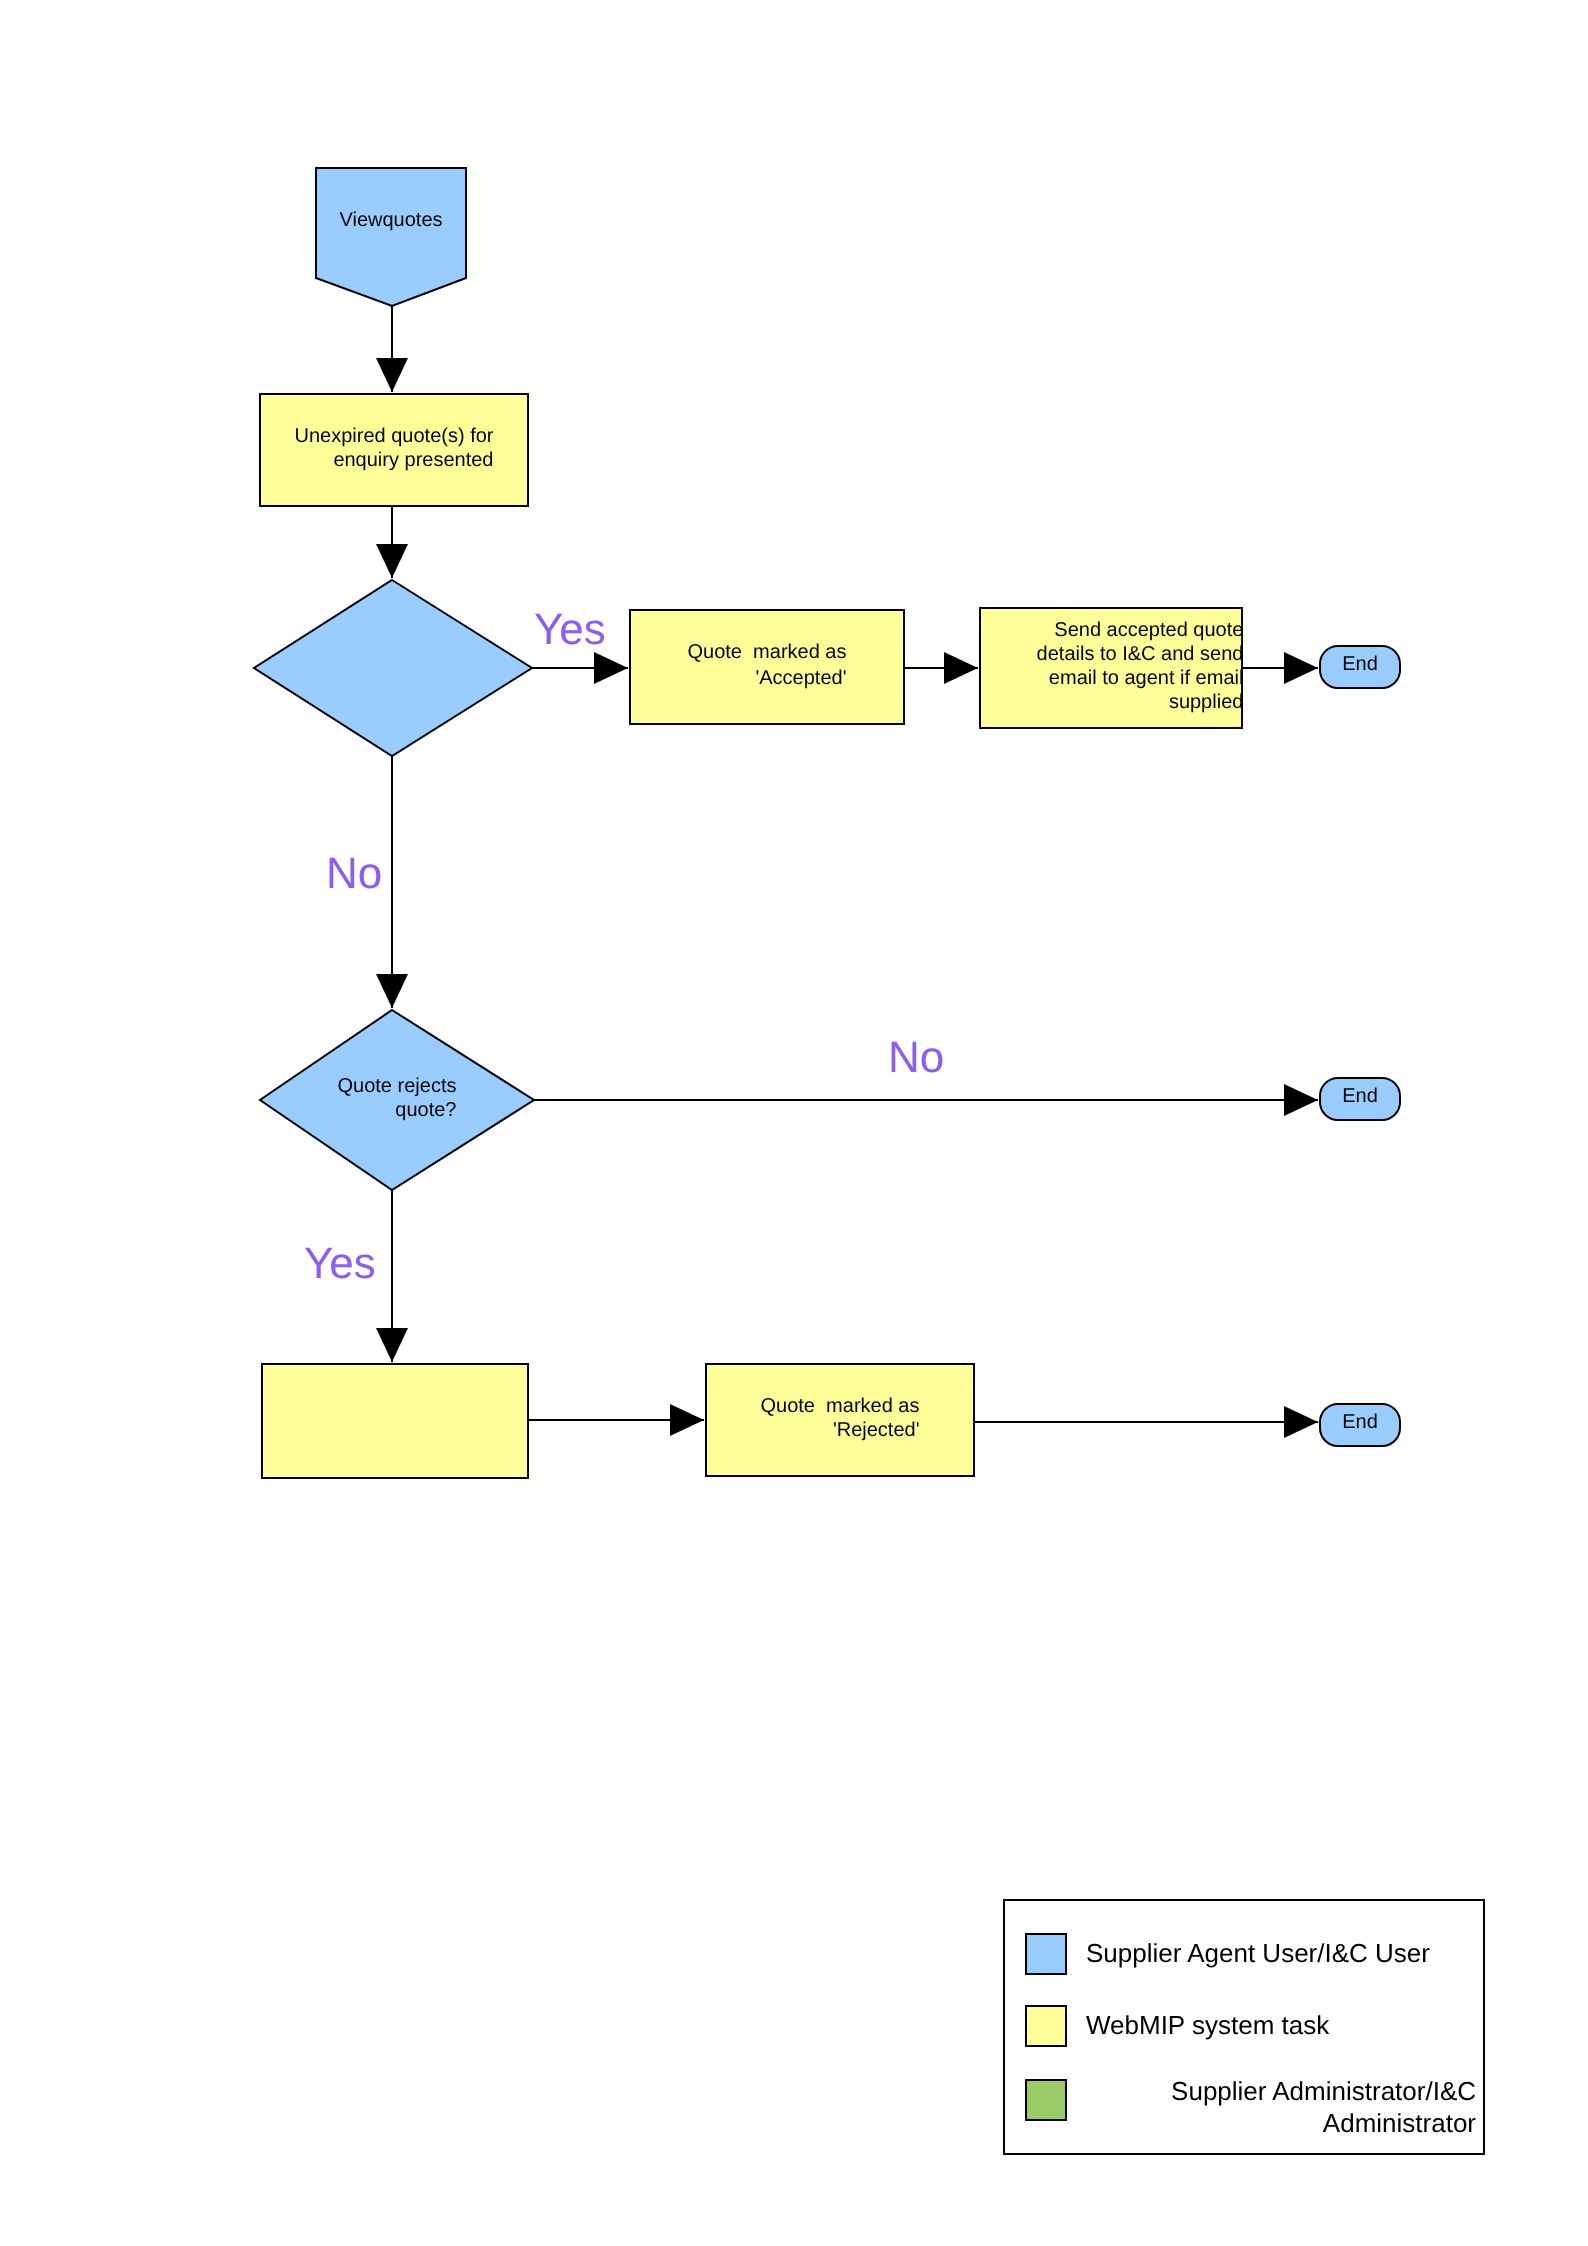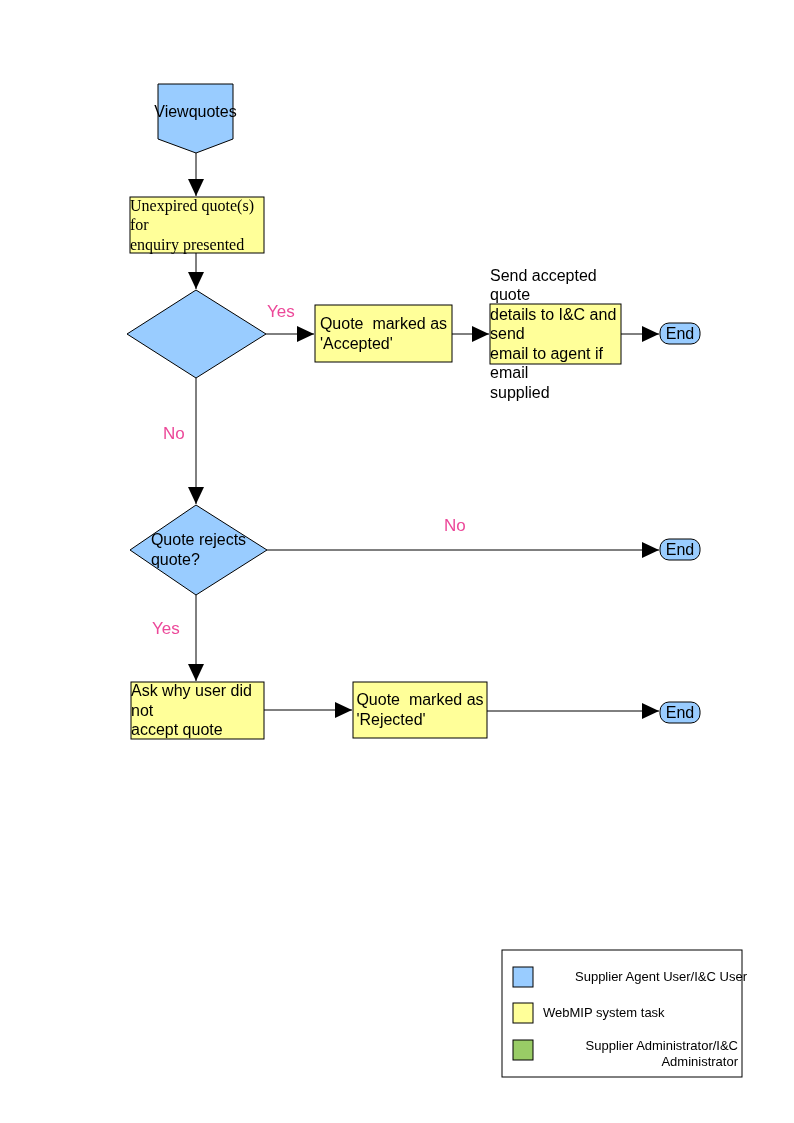--- a/index.html
+++ b/index.html
@@ -13,31 +13,31 @@
   }
   svg.layer { position: absolute; left: 0; top: 0; }
   .shape { stroke: #000000; stroke-width: 1; }
   .conn  { stroke: #000000; stroke-width: 1; fill: none; }
   .legend-frame { fill: #ffffff; stroke: #000000; stroke-width: 1; }
   .lbl {
     position: absolute;
     display: flex;
     align-items: center;
     justify-content: center;
-    text-align: left;
-    font-size: 16px;
+    text-align: right;
+    font-size: 10px;
     line-height: 1.22;
     color: #000000;
     white-space: pre-wrap;
   }
   .edge-lbl {
     position: absolute;
-    font-size: 17px;
+    font-size: 22px;
     line-height: 1.1;
-    color: #ec4899;
+    color: #8b5cf6;
     white-space: nowrap;
   }
   .legend-lbl {
     position: absolute;
     font-size: 13px;
     line-height: 16px;
     color: #000000;
     white-space: pre-wrap;
   }
   .legend-lbl.single { display: flex; align-items: center; height: 20px; }
@@ -77,41 +77,39 @@
     <rect class="shape" x="353" y="682" width="134" height="56" fill="#FFFF99"></rect>
     <rect class="shape" x="660" y="702" width="40" height="21" rx="9" fill="#99CCFF"></rect>
 
     <rect class="legend-frame" x="502" y="950" width="240" height="127"></rect>
     <rect class="shape" x="513" y="967" width="20" height="20" fill="#99CCFF"></rect>
     <rect class="shape" x="513" y="1003" width="20" height="20" fill="#FFFF99"></rect>
     <rect class="shape" x="513" y="1040" width="20" height="20" fill="#99CC66"></rect>
   </svg>
 
   <div class="lbl" style="left:158px; top:84px; width:75px; height:55px;">Viewquotes</div>
-  <div class="lbl" style="left:130px; top:197px; width:134px; height:56px;font-family:Liberation Serif, serif;">Unexpired quote(s) for
+  <div class="lbl" style="left:130px; top:197px; width:134px; height:56px;">Unexpired quote(s) for
 enquiry presented</div>
   <div class="lbl" style="left:315px; top:305px; width:137px; height:57px;">Quote  marked as
 'Accepted'</div>
-  <div class="lbl" style="left:490px; top:304px; width:134px; height:60px;border-radius:14px;">Send accepted quote
+  <div class="lbl" style="left:503px; top:304px; width:134px; height:60px;border-radius:14px;">Send accepted quote
 details to I&amp;C and send
 email to agent if email
 supplied</div>
   <div class="lbl" style="left:660px; top:323px; width:40px; height:21px;">End</div>
   <div class="lbl" style="left:130px; top:505px; width:137px; height:90px;">Quote rejects
 quote?</div>
   <div class="lbl" style="left:660px; top:539px; width:40px; height:21px;">End</div>
-  <div class="lbl" style="left:131px; top:682px; width:133px; height:57px;">Ask why user did not
-accept quote</div>
   <div class="lbl" style="left:353px; top:682px; width:134px; height:56px;">Quote  marked as
 'Rejected'</div>
   <div class="lbl" style="left:660px; top:702px; width:40px; height:21px;">End</div>
 
   <div class="edge-lbl" style="left:267px; top:303px;">Yes</div>
   <div class="edge-lbl" style="left:163px; top:425px;">No</div>
   <div class="edge-lbl" style="left:444px; top:517px;">No</div>
   <div class="edge-lbl" style="left:152px; top:620px;">Yes</div>
 
-  <div class="legend-lbl single" style="left:575px; top:967px;text-align:right;">Supplier Agent User/I&amp;C User</div>
+  <div class="legend-lbl single" style="left:543px; top:967px;text-align:right;">Supplier Agent User/I&amp;C User</div>
   <div class="legend-lbl single" style="left:543px; top:1003px;text-align:center;">WebMIP system task</div>
   <div class="legend-lbl" style="left:543px; top:1038px; width:195px;text-align:right;">Supplier Administrator/I&amp;C
 Administrator</div>
 
 </div>
 
 </body></html>

